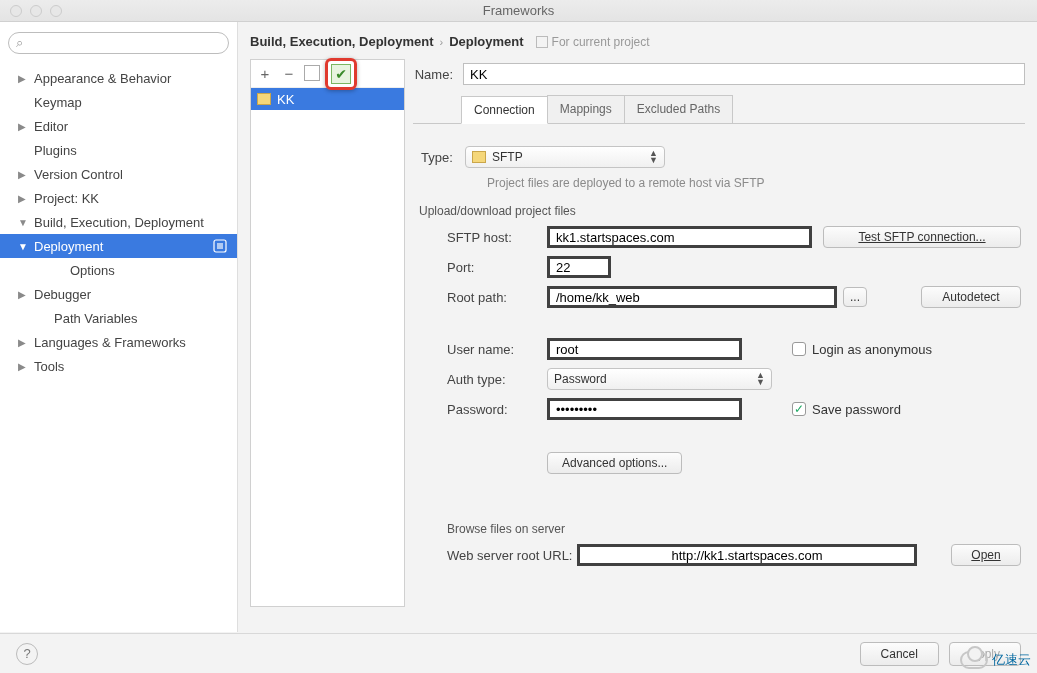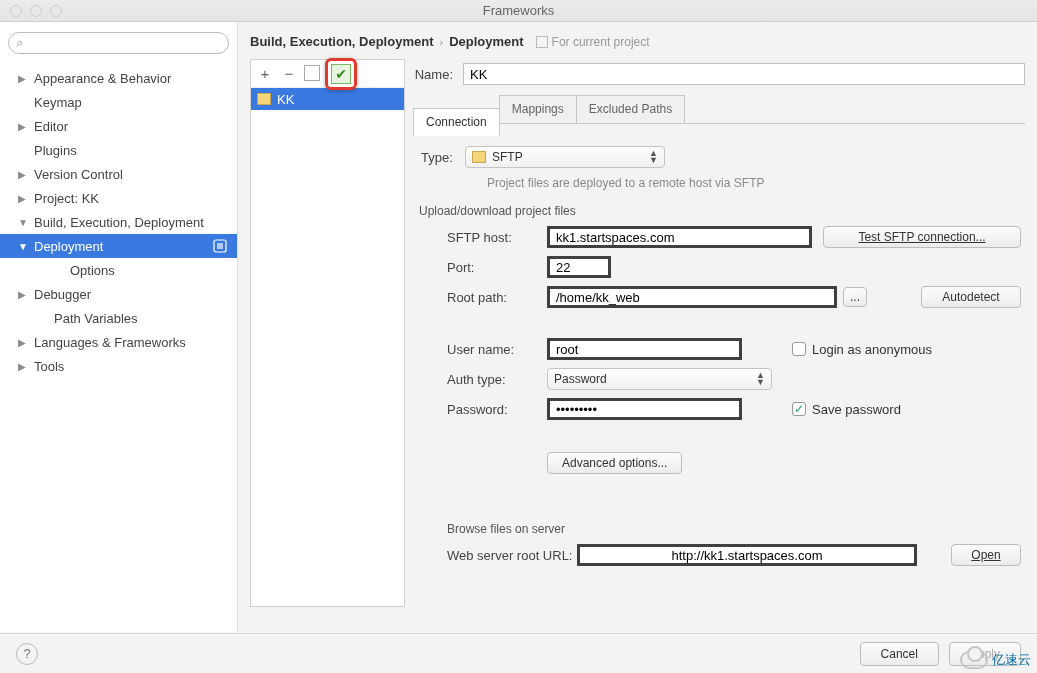--- a/index.html
+++ b/index.html
@@ -91,21 +91,21 @@
 .row { display:flex; align-items:center; margin:6px 0; }
 .row label.lbl { width:50px; text-align:right; padding-right:10px; color:#444;}
 .name-input {
   flex:1; height:22px; border:1px solid #bfbfbf; background:#fff; padding:0 6px; font-size:13px;
 }
 .tabs { display:flex; border-bottom:1px solid #c8c8c8; margin-top:10px; }
 .tab {
   padding:6px 12px; font-size:12px; color:#666; background:#f0f0f0; border:1px solid #c8c8c8;
   border-bottom:none; margin-right:-1px; cursor:pointer;
 }
-.tab.active { background:#fff; color:#333; border-bottom:1px solid #fff; position:relative; top:13px;}
+.tab.active { background:#fff; color:#333; border-bottom:1px solid #fff; position:relative; top:1px;margin-left:48px;}
 .tabpane { background:#f3f3f3; padding:14px 4px 4px 4px;}
 .form-row { display:flex; align-items:center; margin:8px 0; }
 .form-row .flabel { width:120px; color:#444; padding-left:4px;}
 .form-row .flabel.indent { padding-left:30px; width:130px; }
 .select {
   height:22px; border:1px solid #c4c4c4; border-radius:4px; background:linear-gradient(#fff,#f0f0f0);
   padding:0 22px 0 6px; font-size:12px; position:relative; display:flex; align-items:center; min-width:200px;
 }
 .select .dd { position:absolute; right:6px; font-size:9px; color:#555; line-height:7px;}
 .select .sftp-ic { width:14px; height:12px; background:#f5d77a; border:1px solid #caa64a; margin-right:6px;}

